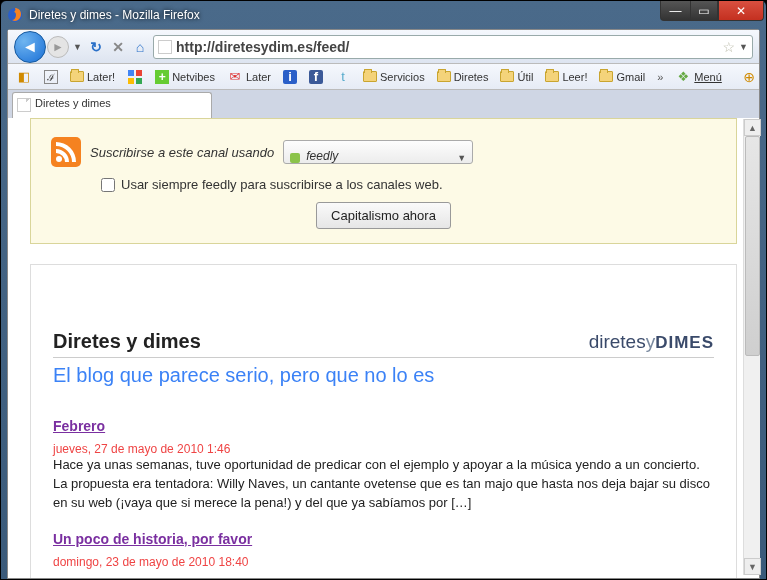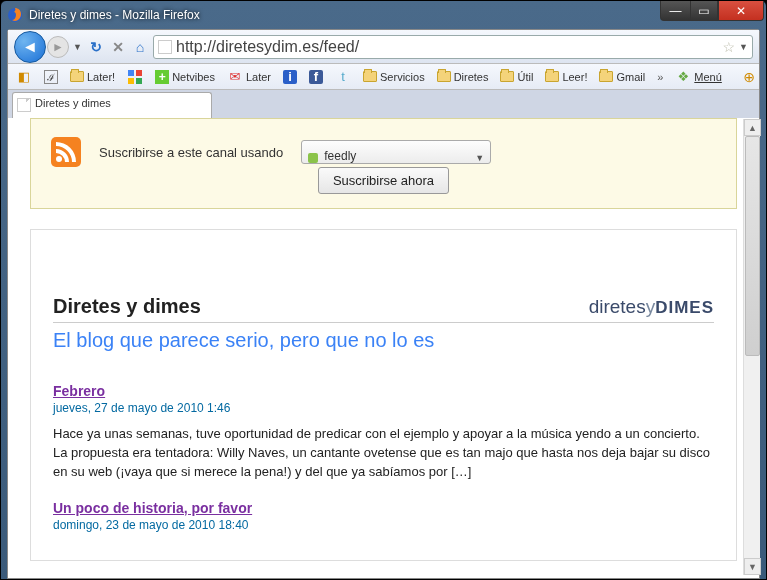--- a/index.html
+++ b/index.html
@@ -16,59 +16,59 @@
 .chrome { background:#e6ebf5; border:1px solid #888; margin:0 6px; border-radius:3px 3px 0 0; }
 .navbar { height:34px; display:flex; align-items:center; padding:2px 6px; gap:4px; background:linear-gradient(#f5f8fd,#dde4f0); border-bottom:1px solid #bbb; }
 .backbtn { width:32px; height:32px; border-radius:50%; background:radial-gradient(circle at 30% 30%,#6fb5f0,#1a6fd6); border:1px solid #15599e; display:flex; align-items:center; justify-content:center; color:#fff; font-size:16px; }
 .fwdbtn { width:22px; height:22px; border-radius:50%; background:#e4e4e4; border:1px solid #bbb; display:flex; align-items:center; justify-content:center; color:#999; font-size:12px; margin-left:-3px; }
 .hdrop { width:10px; color:#555; font-size:9px; }
 .ticon { width:18px; height:18px; display:flex; align-items:center; justify-content:center; font-size:14px; }
 .reload { color:#2a70c8; font-weight:bold; }
 .stop { color:#888; font-weight:bold; }
 .home { color:#2a70c8; }
 .urlbar { flex:1; height:24px; background:#fff; border:1px solid #9aa; border-radius:3px; display:flex; align-items:center; padding:0 4px; gap:4px; }
-.urlbar input { border:none; outline:none; flex:1; font-size:16px; color:#444; }
+.urlbar input { border:none; outline:none; flex:1; font-size:14px; color:#444;font-weight:bold; }
 .star { color:#bba; font-size:14px; }
 .dd { color:#555; font-size:9px; }
 .bookbar { height:26px; display:flex; align-items:center; padding:2px 4px; gap:4px; background:linear-gradient(#f5f8fd,#e6ebf5); border-bottom:1px solid #bbb; overflow:hidden; }
 .bm { display:flex; align-items:center; gap:3px; padding:2px 4px; font-size:11px; color:#333; white-space:nowrap; }
 .bm .ic { width:16px; height:16px; display:flex; align-items:center; justify-content:center; font-size:13px; }
 .folder { display:inline-block; width:14px; height:11px; background:#f4d37a; border:1px solid #c9a530; border-radius:1px; position:relative; }
 .folder::before { content:""; position:absolute; top:-3px; left:0; width:6px; height:3px; background:#f4d37a; border:1px solid #c9a530; border-bottom:none; border-radius:1px 1px 0 0; }
 .chev { color:#555; font-size:11px; padding:0 4px; }
 .plus-tab { color:#d08a00; font-size:14px; margin-left:auto; }
 .tabbar { height:28px; display:flex; align-items:flex-end; background:#cfd6e4; padding:0 4px; }
 .tab { background:#fff; border:1px solid #aaa; border-bottom:none; border-radius:3px 3px 0 0; height:26px; padding:4px 14px 0 22px; font-size:11px; color:#333; min-width:200px; position:relative; }
 .tab .pageic { position:absolute; left:4px; top:5px; width:14px; height:14px; border:1px solid #ccc; background:#fff; }
 .tab .pageic::after { content:""; position:absolute; top:0; right:0; width:4px; height:4px; background:linear-gradient(135deg,#ccc 50%,#fff 50%); }
 .content { background:#fff; height:460px; overflow:auto; padding:0 22px 20px 22px; position:relative; }
 .subbox { margin-top:0; background:#fdfae6; border:1px solid #d9d59a; padding:18px 20px 14px 20px; }
-.subhead { display:flex; align-items:center; gap:18px; }
+.subhead { display:flex; align-items:center; gap:9px;font-style:italic; }
 .rssicon { width:30px; height:30px; }
 .subtext { color:#333; font-size:13px; }
 .selector { flex:0 0 auto; }
 .selbox { height:24px; min-width:190px; background:linear-gradient(#fdfdfd,#ececec); border:1px solid #aaa; border-radius:3px; display:flex; align-items:flex-end; padding:0 6px; gap:6px; font-size:12px; color:#333; }
 .selbox .dot { width:10px; height:10px; background:#8bc34a; border-radius:2px; }
 .selbox .dda { margin-left:auto; font-size:9px; color:#555; }
 .chkrow { margin:10px 0 10px 50px; display:flex; align-items:center; gap:6px; font-size:13px; color:#333; }
 .chkrow input { width:14px; height:14px; }
 .subbtnrow { display:flex; justify-content:center; }
 .subbtn { background:linear-gradient(#fafafa,#e6e6e6); border:1px solid #999; border-radius:3px; padding:5px 14px; font-size:13px; color:#222; cursor:pointer; }
 .feedbox { border:1px solid #ddd; margin-top:20px; padding:22px 22px 10px 22px; position:relative; }
 .feedhead { display:flex; justify-content:space-between; align-items:flex-end; border-bottom:1px solid #ccc; padding-bottom:4px; margin-bottom:6px; }
 .feedtitle { font-size:20px; font-weight:bold; color:#222; }
 .logo { font-size:19px; color:#3a4a6a;margin-top:44px; }
 .logo .thin { font-weight:300; }
 .logo .light { color:#7a8aa0; font-weight:300; }
 .logo .bold { font-weight:700; letter-spacing:1px; font-size:17px; }
 .tagline { color:#3b82f6; font-size:20px; margin-bottom:31px; }
 .post { margin-bottom:18px; }
 .post a { color:#7a2fa0; font-weight:bold; font-size:14px; text-decoration:underline; }
-.post .date { color:#0369a1; font-size:12px; margin-top:2px; }
-.post .body { color:#222; font-size:13px; margin-top:10px; line-height:1.45; }
+.post .date { color:#ef4444; font-size:12px; margin-top:8px; }
+.post .body { color:#222; font-size:13px; line-height:1.45; }
 .scrollbar { position:absolute; right:6px; top:118px; width:17px; height:456px; background:#f0f0f0; border-left:1px solid #ddd; }
 .thumb { position:absolute; top:0; left:1px; width:15px; height:220px; background:linear-gradient(#e6e6e6,#cfcfcf); border:1px solid #bbb; border-radius:2px; }
 .sup { position:absolute; top:0; left:0; width:17px; height:17px; background:#eee; border:1px solid #ccc; display:flex; align-items:center; justify-content:center; font-size:9px; color:#666; }
 .sdn { position:absolute; bottom:0; left:0; width:17px; height:17px; background:#eee; border:1px solid #ccc; display:flex; align-items:center; justify-content:center; font-size:9px; color:#666; }
 </style>
 </head>
 <body>
 
 <div class="window">
   <div class="titlebar">
@@ -184,22 +184,26 @@
             </svg>
           <span class="subtext">Suscribirse a este canal usando</span>
           <div class="selector">
             <div class="selbox">
               <span class="dot"></span>
               <span>feedly</span>
               <span class="dda">▼</span>
             </div>
           </div>
         </div>
+        <div class="chkrow">
+          <input type="checkbox" style="">
+          <span>Usar siempre feedly para suscribirse a los canales web.</span>
+        </div>
         <div class="subbtnrow">
-          <button class="subbtn">Suscribirse ahora</button>
+          <button class="subbtn">Capitalismo ahora</button>
         </div>
       </div>
 
       <div class="feedbox">
         <div class="feedhead">
           <div class="feedtitle">Diretes y dimes</div>
           <div class="logo">
             <span class="thin">diretes</span><span class="light">y</span><span class="bold">DIMES</span>
           </div>
         </div>

